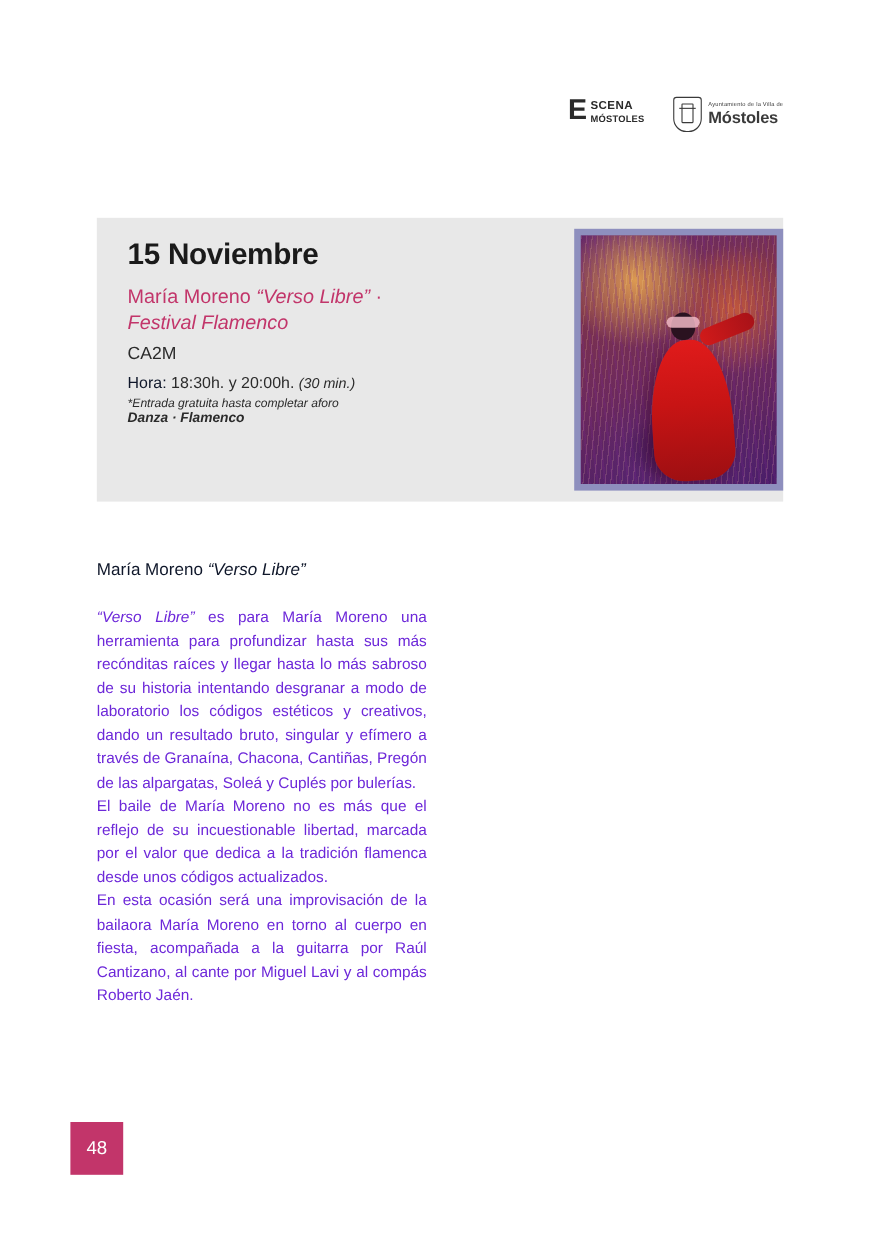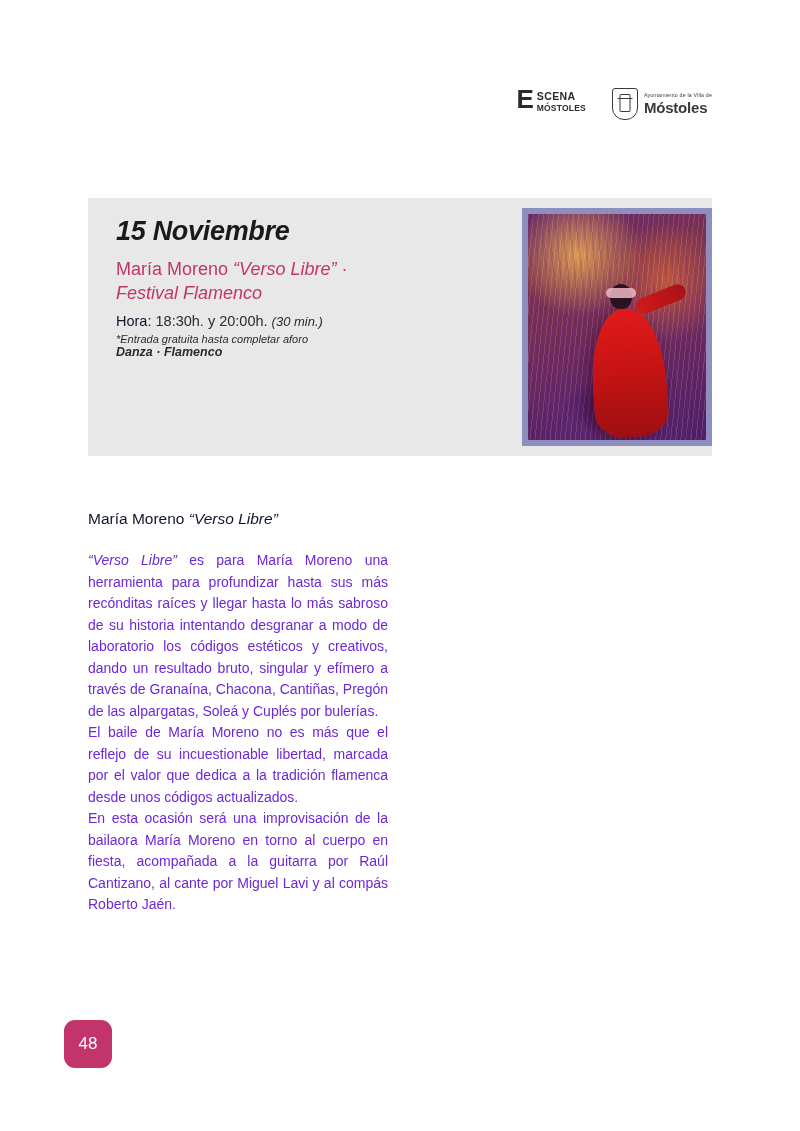--- a/index.html
+++ b/index.html
@@ -119,21 +119,20 @@
     box-sizing: border-box;
   }
   .event-text {
     position: absolute;
     left: 28px;
     top: 14px;
     width: 395px;
   }
   .event-date {
     font-size: 27px;
-    font-style: italic;
     font-weight: bold;
     color: #1a1a1a;
     margin: 4px 0 10px 0;
     letter-spacing: -0.3px;
   }
   .event-title {
     font-size: 18px;
     color: #c2356a;
     line-height: 24px;
     margin-bottom: 8px;
@@ -304,21 +303,20 @@
     left: 64px;
     top: 1020px;
     width: 48px;
     height: 48px;
     background: #c2356a;
     color: #ffffff;
     font-size: 17px;
     display: flex;
     align-items: center;
     justify-content: center;
-    border-radius: 11px;
   }
 </style>
 </head>
 <body>
 
 <div class="header">
   <div class="logo-escena">
     <div class="bigE">E</div>
     <div class="words">
       <span class="first">SCENA</span>
@@ -337,20 +335,21 @@
 <div class="event-card">
 
   <div class="event-text">
     <div class="event-date">15 Noviembre</div>
 
     <div class="event-title">
       <span>María Moreno </span><span class="it">“Verso Libre”</span><span> ·</span><br>
       <span class="it">Festival Flamenco</span>
     </div>
 
+    <div class="event-venue">CA2M</div>
 
     <div class="event-time">
       <span class="label">Hora:</span><span> 18:30h. y 20:00h. </span><span class="dur">(30 min.)</span>
     </div>
 
     <div class="event-note">*Entrada gratuita hasta completar aforo</div>
 
     <div class="event-tags">Danza · Flamenco</div>
   </div>
 

